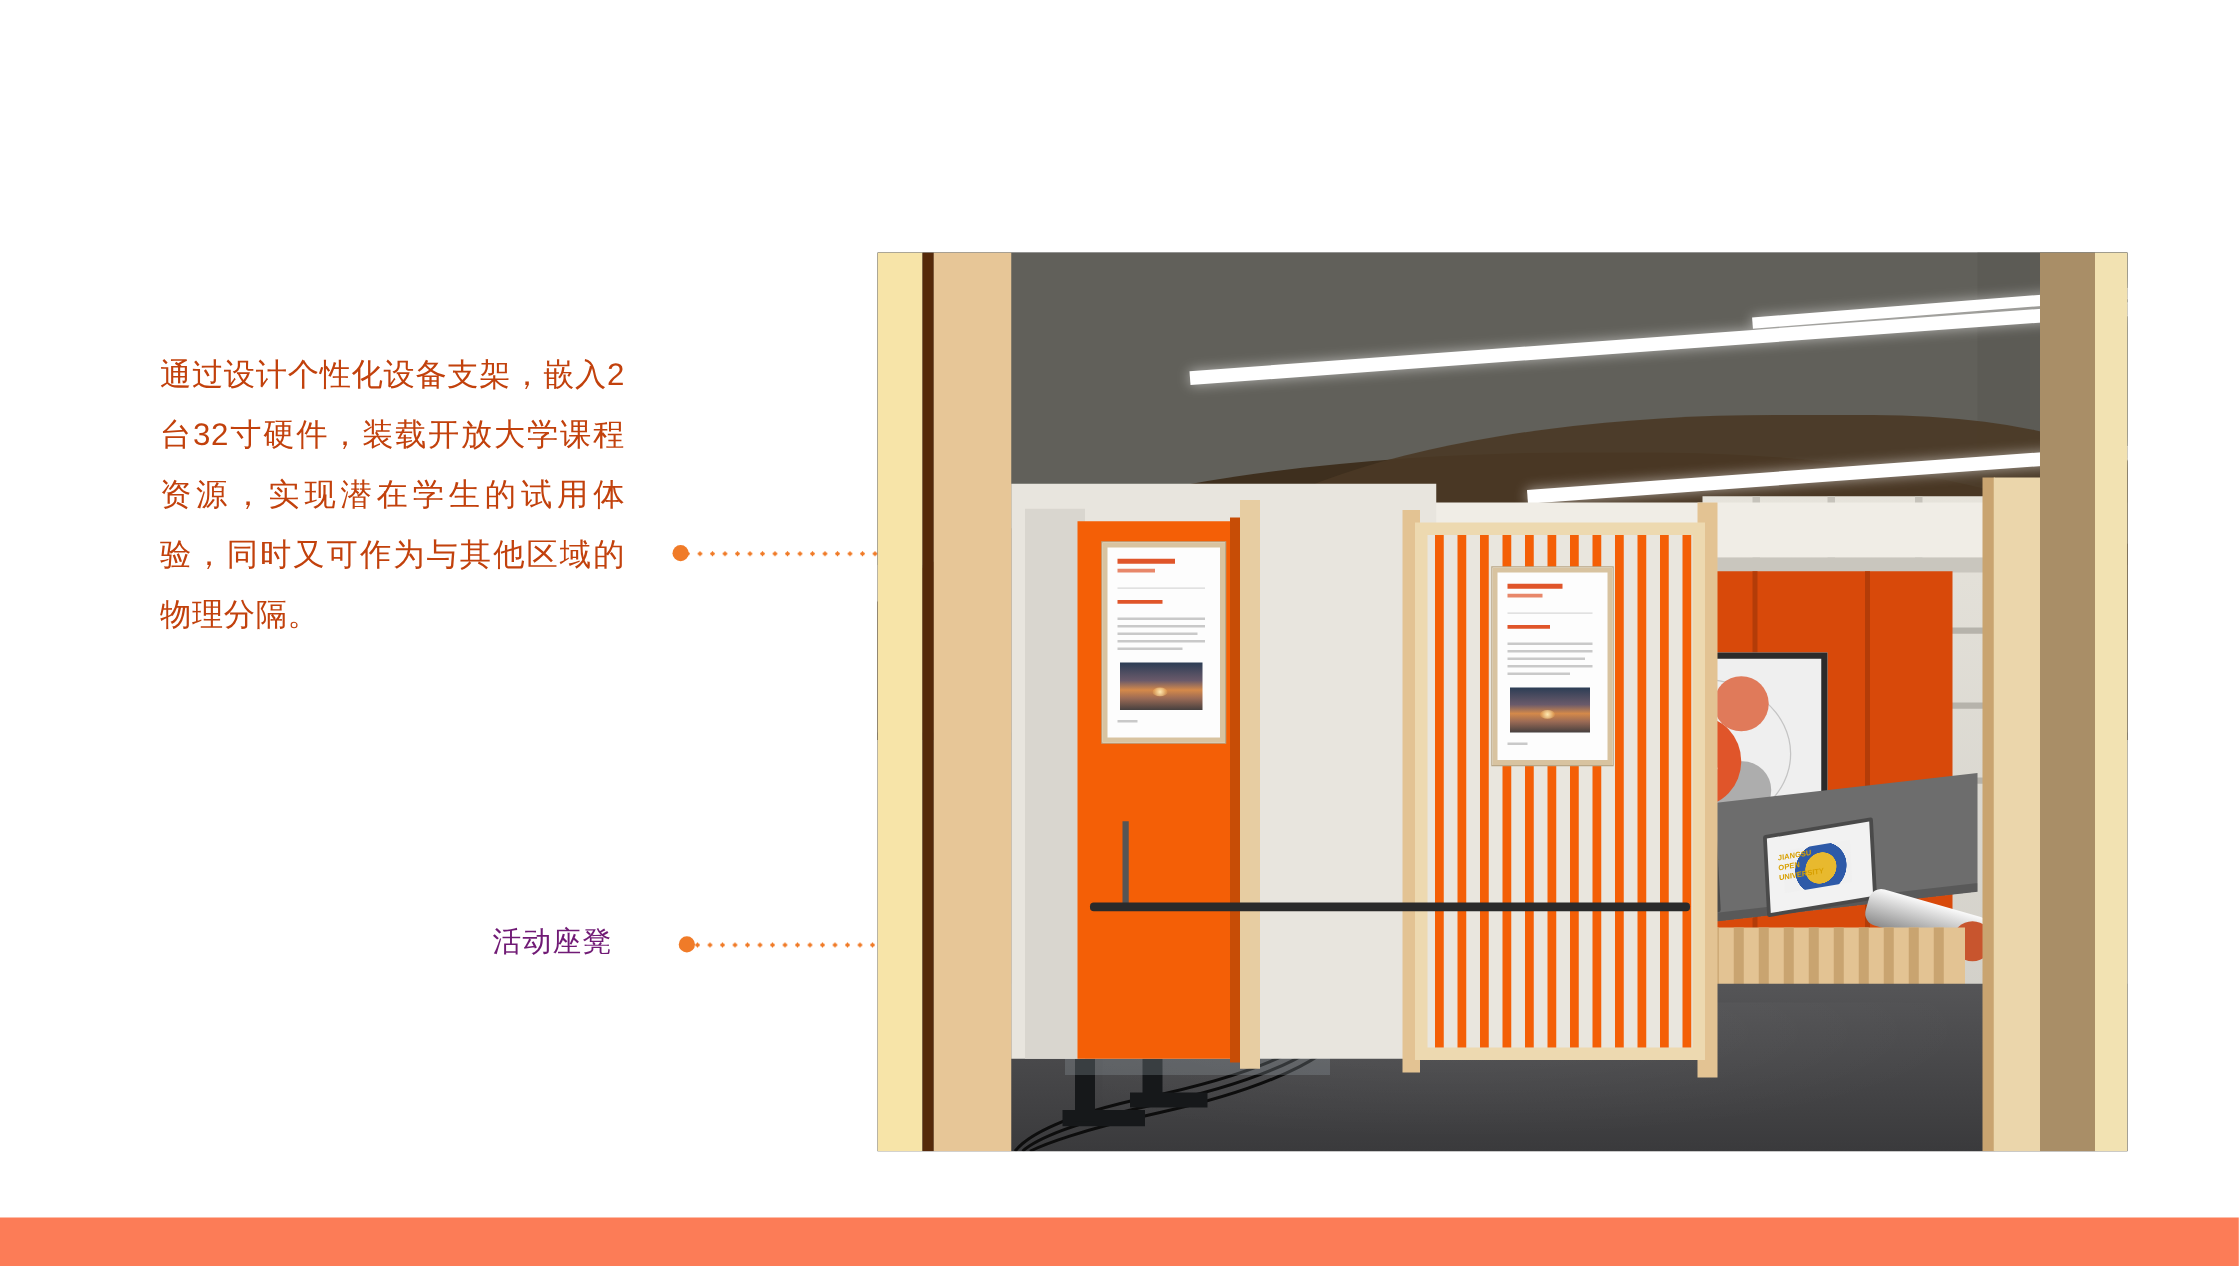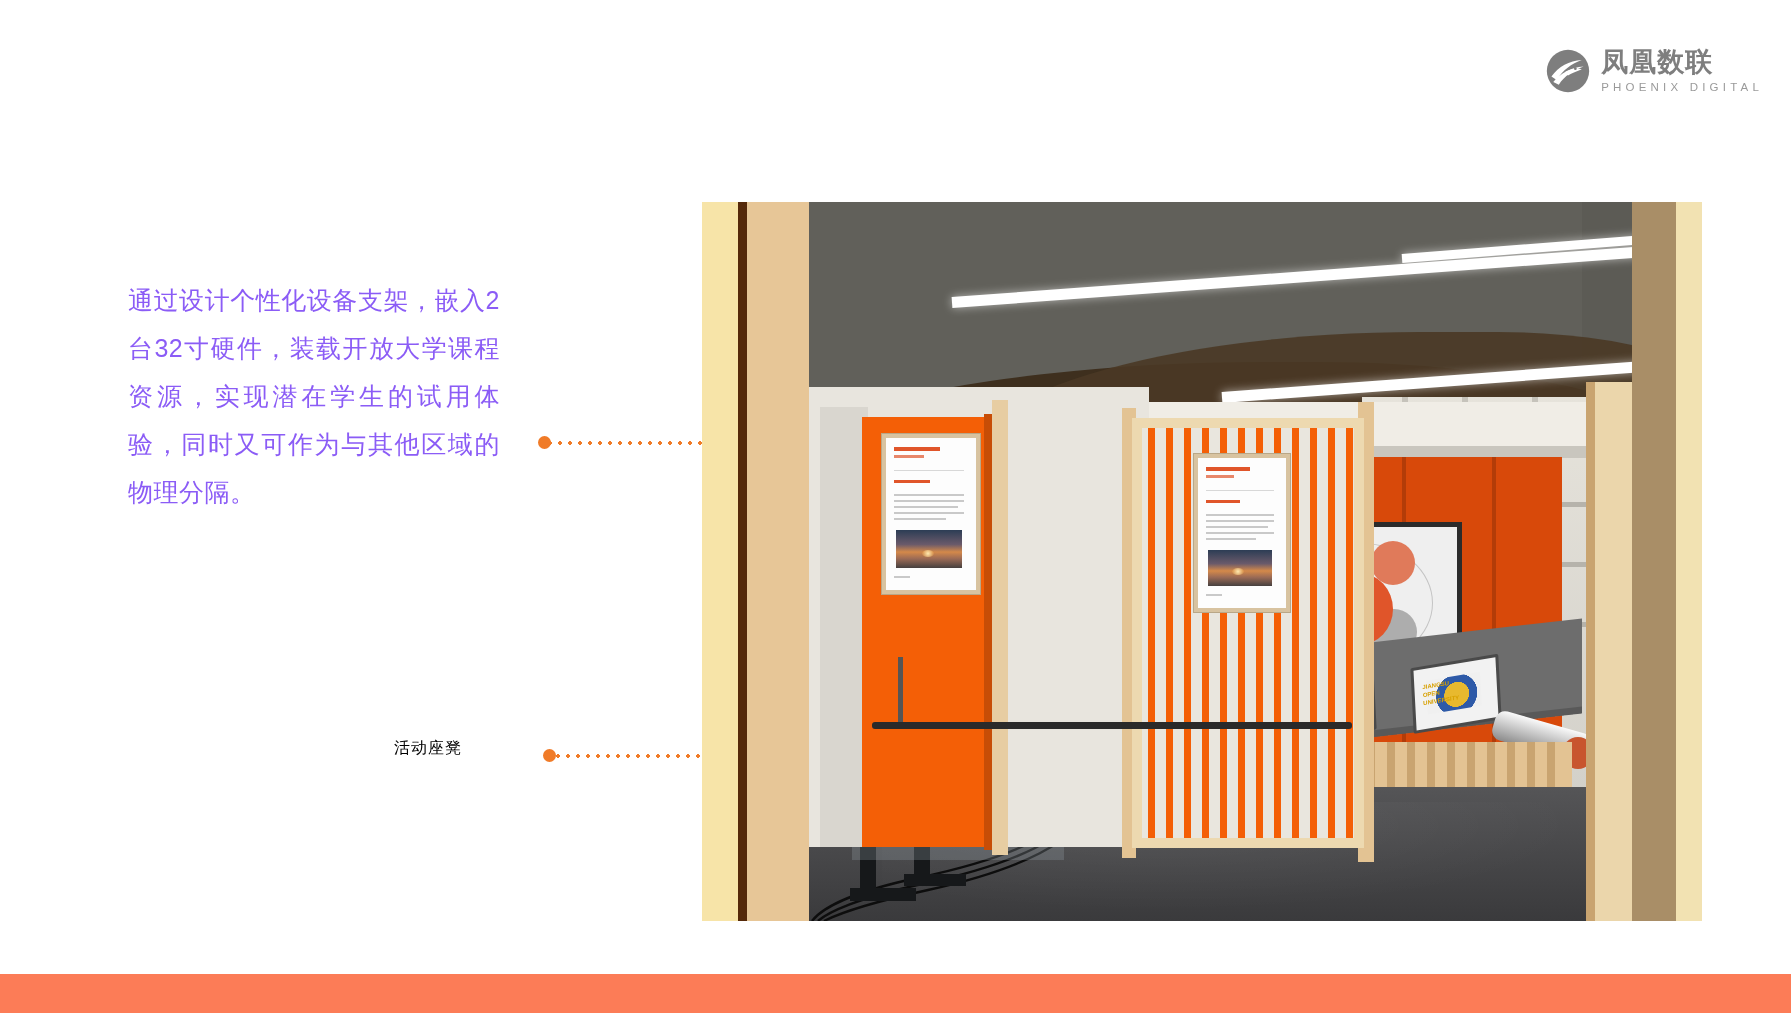--- a/index.html
+++ b/index.html
@@ -69,31 +69,31 @@
   }
 
   
   .body-copy {
     position: absolute;
     left: 128px;
     top: 276px;
     width: 372px;
     font-size: 25px;
     line-height: 48px;
-    color: #8b5cf6;
+    color: #c2410c;
     letter-spacing: 0.5px;
     text-align: justify;
   }
 
   
   .callout { position: absolute; }
   .callout-label {
     position: absolute;
-    font-size: 16px;
-    color: #000000;
+    font-size: 23px;
+    color: #701a75;
     white-space: nowrap;
     letter-spacing: 1px;
   }
   .leader {
     position: absolute;
     height: 4px;
     background-image: radial-gradient(circle, #F07B28 0 1.6px, transparent 1.8px);
     background-size: 10px 4px;
     background-repeat: repeat-x;
     background-position: left center;
@@ -338,33 +338,20 @@
 
   
   .ceil-right { left: 880px; top: 0; width: 120px; height: 200px; background: #5C5B55; }
 </style>
 </head>
 <body>
 
 <div class="slide">
 
 
-  <div class="logo">
-    <svg class="logo-mark" viewBox="0 0 100 100">
-      <circle cx="50" cy="50" r="46" fill="#7E7E7E"></circle>
-      <path d="M14 62 C30 40 52 28 80 26 C58 34 38 48 26 70 Z" fill="#ffffff"></path>
-      <path d="M18 74 C34 54 56 42 84 40 C62 48 42 60 30 80 Z" fill="#ffffff"></path>
-      <path d="M44 52 C56 46 68 44 80 46 C70 50 58 54 50 60 Z" fill="#ffffff"></path>
-      <circle cx="66" cy="45" r="3" fill="#7E7E7E"></circle>
-    </svg>
-    <div class="logo-text">
-      <div class="logo-cn">凤凰数联</div>
-      <div class="logo-en">PHOENIX DIGITAL</div>
-    </div>
-  </div>
 
   <div class="body-copy">通过设计个性化设备支架，嵌入2台32寸硬件，装载开放大学课程资源，实现潜在学生的试用体验，同时又可作为与其他区域的物理分隔。</div>
 
   <div class="callout" id="callout-screens">
     <span class="leader-dot dot-start"></span>
     <span class="leader"></span>
     <span class="leader leader-b"></span>
     <span class="leader-dot dot-end"></span>
   </div>
 

